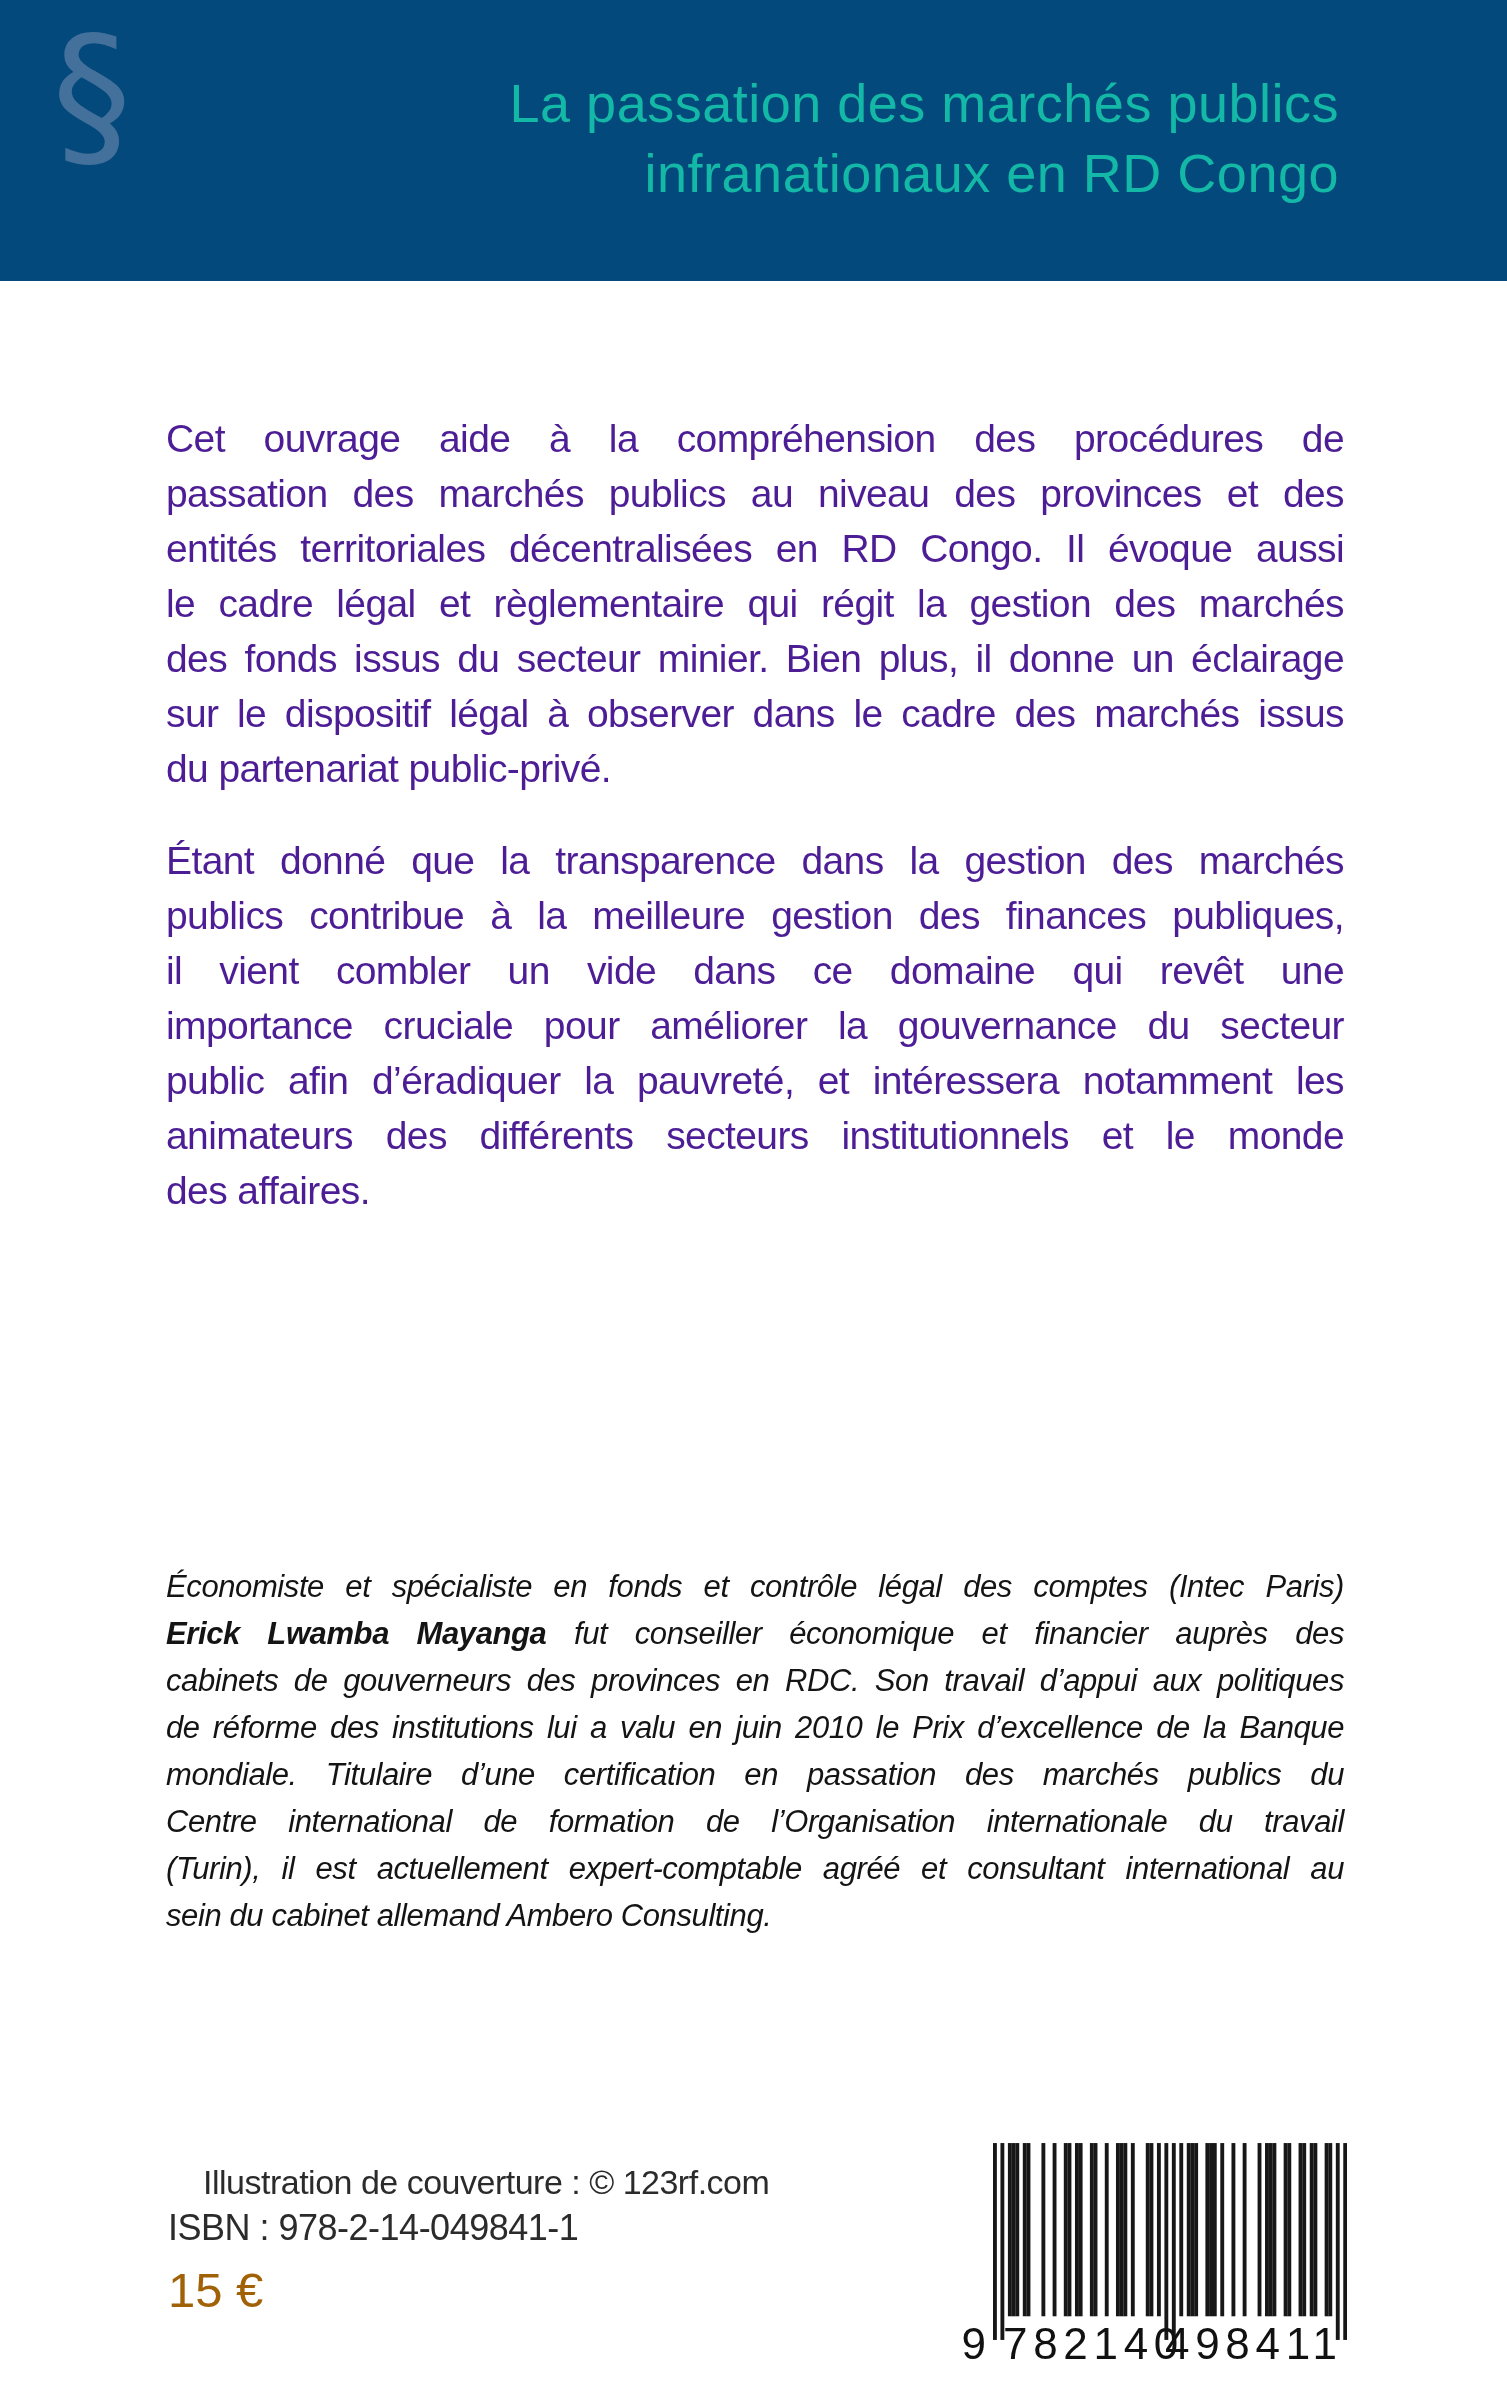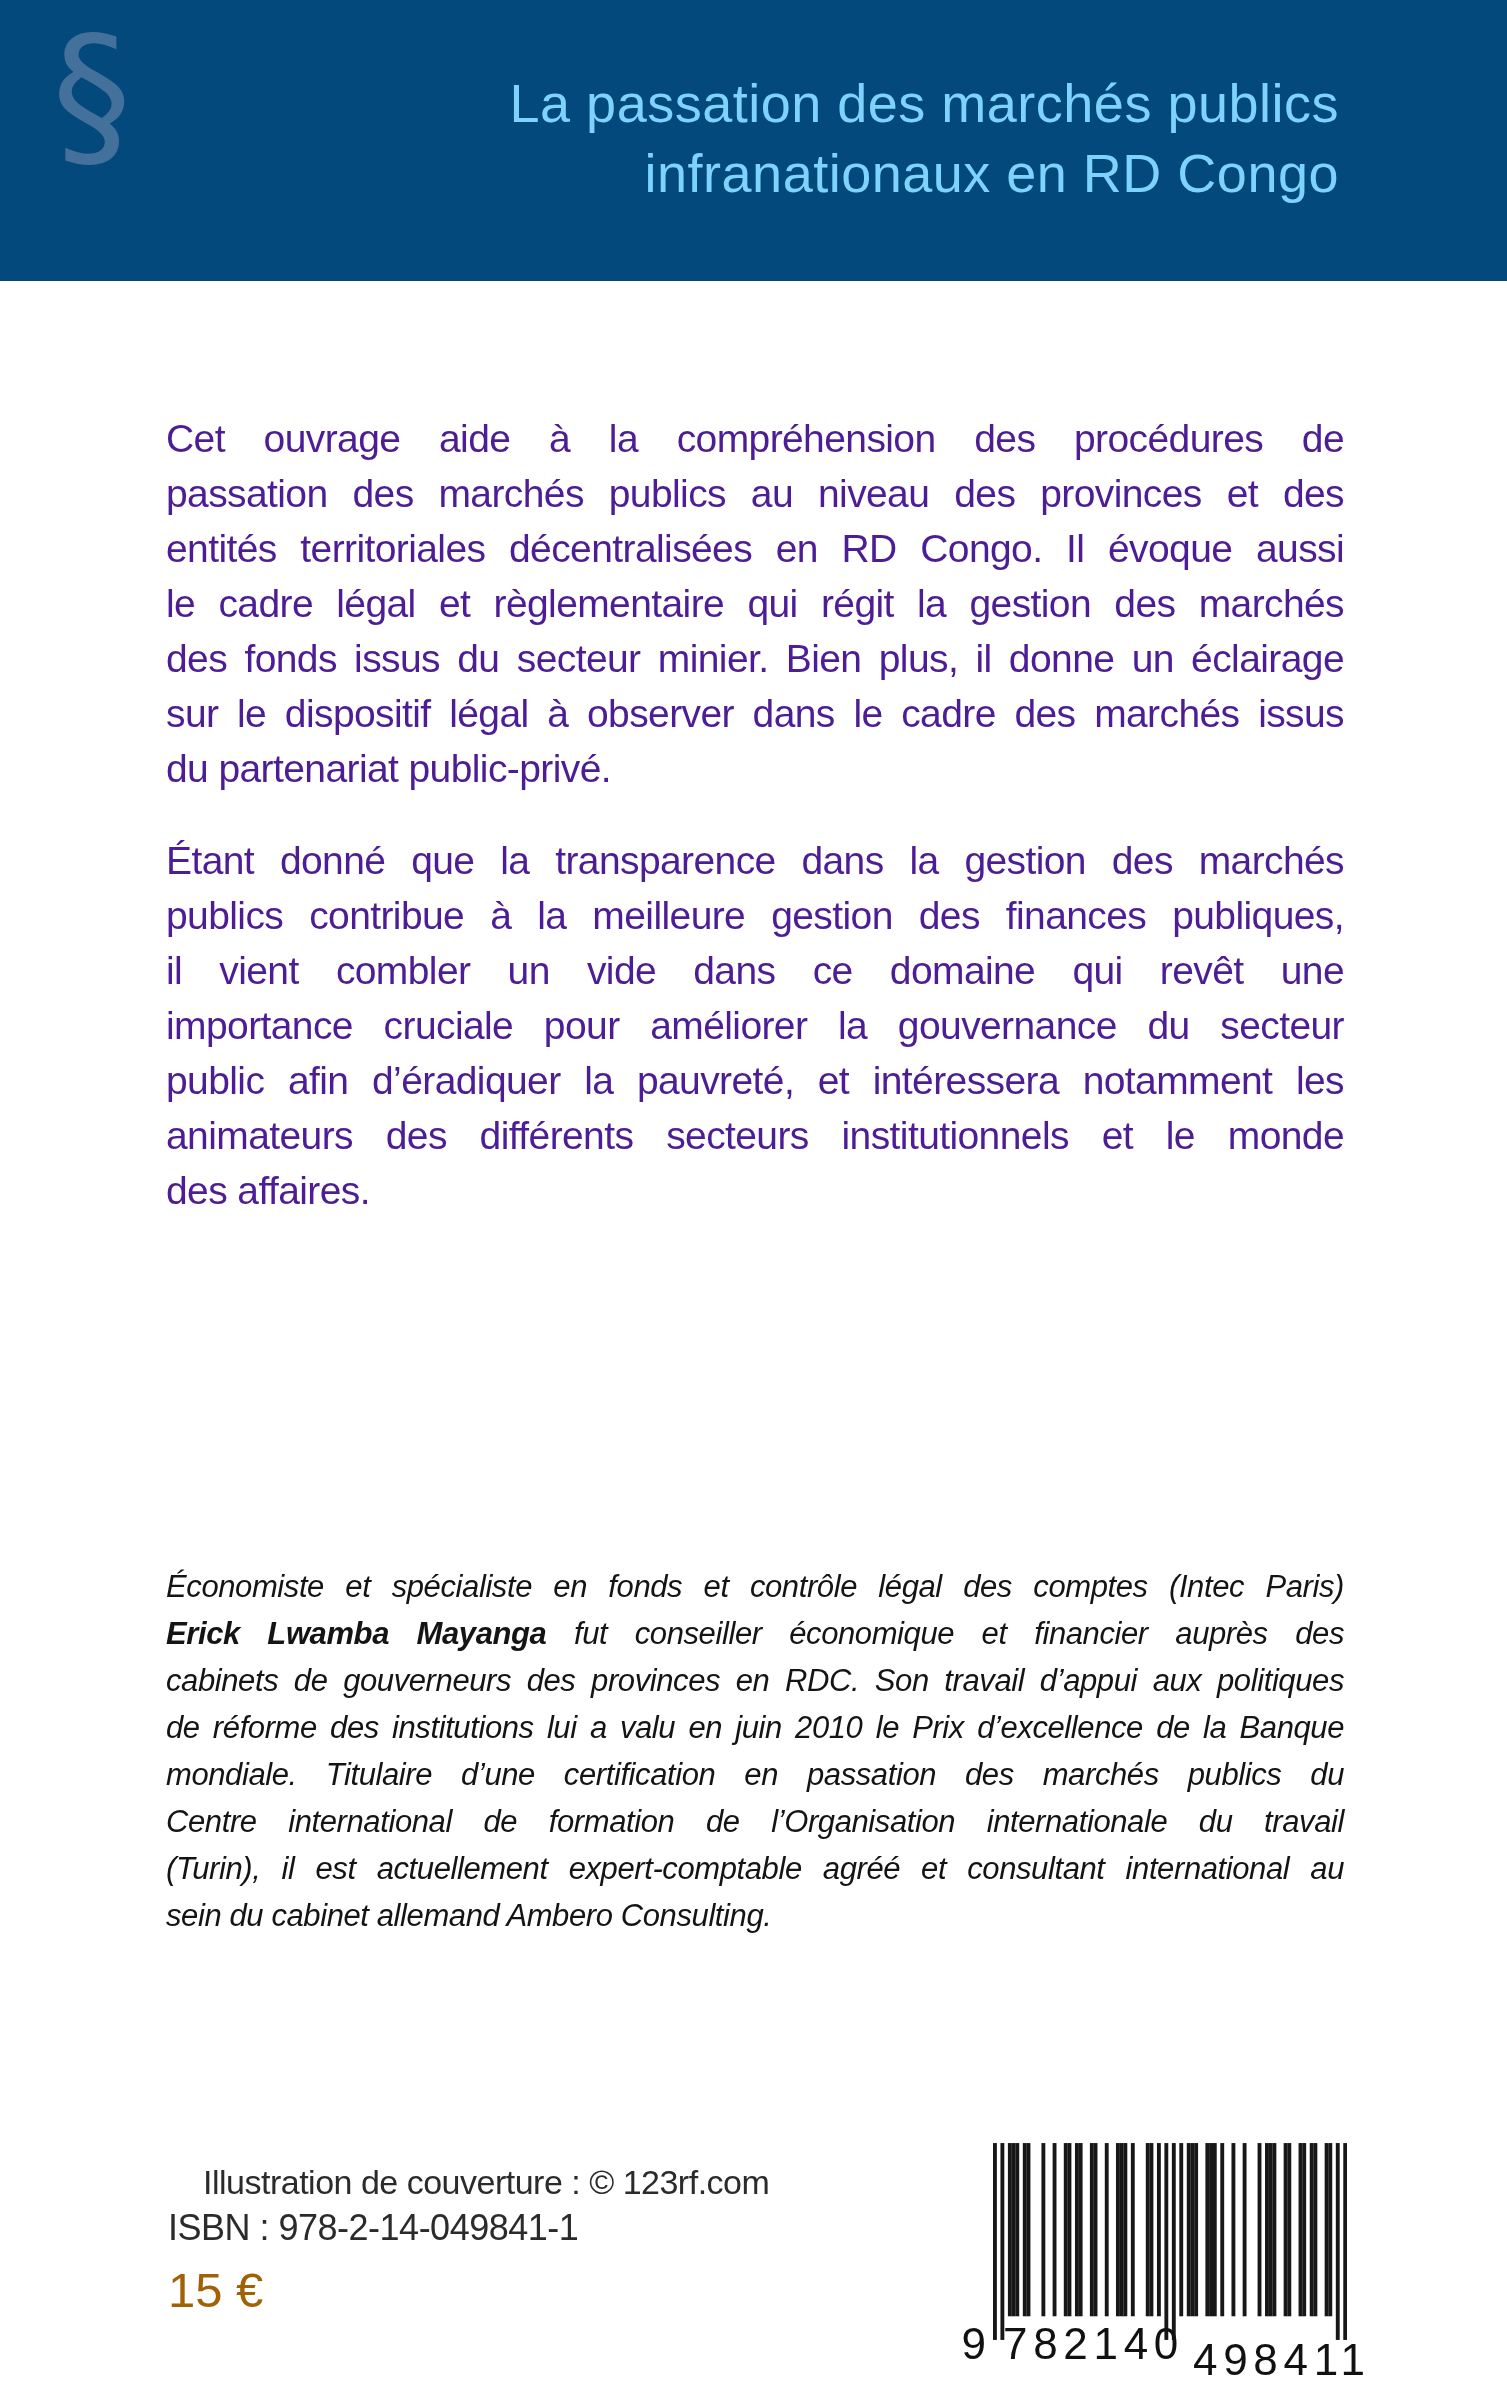--- a/index.html
+++ b/index.html
@@ -10,21 +10,21 @@
   }
   
   .band { position:absolute; left:0; top:0; width:1508px; height:281px; background:#04497b; }
   .silcrow {
     position:absolute; left:52px; top:15px;
     font-family:"DejaVu Sans", sans-serif; font-size:159px; line-height:1;
     color:#44719c; font-weight:normal;
   }
   .title {
     position:absolute; top:68px; right:169px; text-align:right;
-    color:#7dd3fc; font-size:54px; line-height:70px; font-weight:300;
+    color:#14b8a6; font-size:54px; line-height:70px; font-weight:300;
     letter-spacing:0.5px; white-space:nowrap;
   }
   
   .para {
     position:absolute; left:166px; width:1178px;
     font-size:39px; line-height:55px; color:#4c1d95; letter-spacing:-0.6px;
   }
   .p1 { top:411px; }
   .p2 { top:833px; }
   .jl { text-align:justify; text-align-last:justify; }
@@ -42,21 +42,21 @@
   .price  { position:absolute; left:168px; top:2262px; font-size:49px; color:#a16207; }
   
   .barcode { position:absolute; left:946px; top:2143px; width:421px; height:227px; }
   .barcode svg { position:absolute; left:47px; top:0; display:block; }
   .bdig {
     position:absolute; top:176px; font-size:44px; color:#111111;
     font-family:"Liberation Sans", sans-serif;
   }
   .d9 { left:0px;   width:40px;  text-align:right;  }
   .g1 { left:57px;  width:163px; letter-spacing:5.7px; }
-  .g2 { left:247px; width:163px; text-align:center; letter-spacing:5.7px;margin-top:16px; }
+  .g2 { left:219px; width:163px; text-align:center; letter-spacing:5.7px; }
 </style>
 </head>
 <body>
 
 <div class="cover">
 
   <header class="band">
     <div class="silcrow">§</div>
     <div class="title">
       <div>La passation des marchés publics</div>

